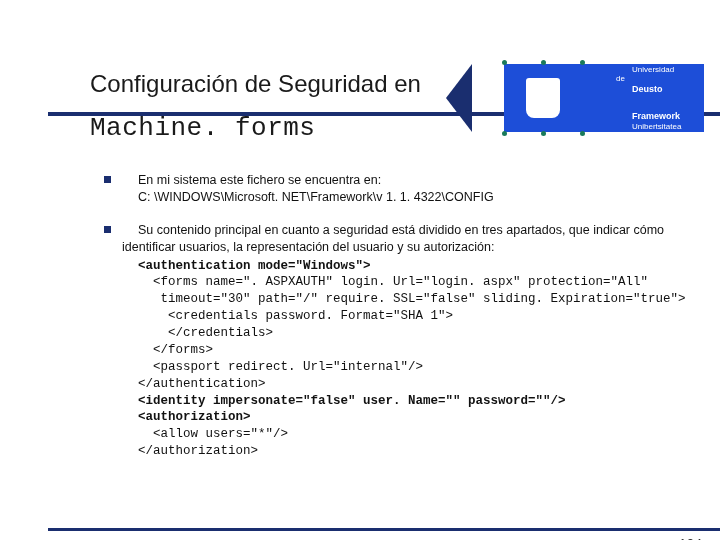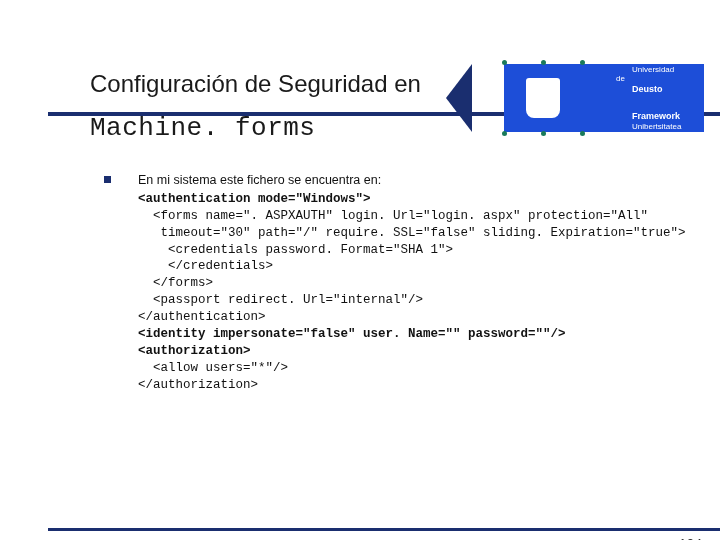--- a/index.html
+++ b/index.html
@@ -164,20 +164,24 @@
         <div><span class="bold">Framework</span> <span class="line1">Unibertsitatea</span></div>
       </div>
       <div class="d-logo">D</div>
     </div>
   </div>
 </div>
 
 <div class="content">
   <div class="bullet-item">
     <span>En mi sistema este fichero se encuentra en:</span><br>
+    <span>C: \WINDOWS\Microsoft. NET\Framework\v 1. 1. 4322\CONFIG</span>
+  </div>
+  <div class="bullet-item">
+    <span>Su contenido principal en cuanto a seguridad está dividido en tres apartados, que indicar cómo identificar usuarios, la representación del usuario y su autorización:</span>
   </div>
   <div class="code-block"><span class="b">&lt;authentication mode="Windows"&gt;</span>
 <span>  &lt;forms name=". ASPXAUTH" login. Url="login. aspx" protection="All"</span>
 <span>   timeout="30" path="/" require. SSL="false" sliding. Expiration="true"&gt;</span>
 <span>    &lt;credentials password. Format="SHA 1"&gt;</span>
 <span>    &lt;/credentials&gt;</span>
 <span>  &lt;/forms&gt;</span>
 <span>  &lt;passport redirect. Url="internal"/&gt;</span>
 <span>&lt;/authentication&gt;</span>
 <span class="b">&lt;identity impersonate="false" user. Name="" password=""/&gt;</span>

